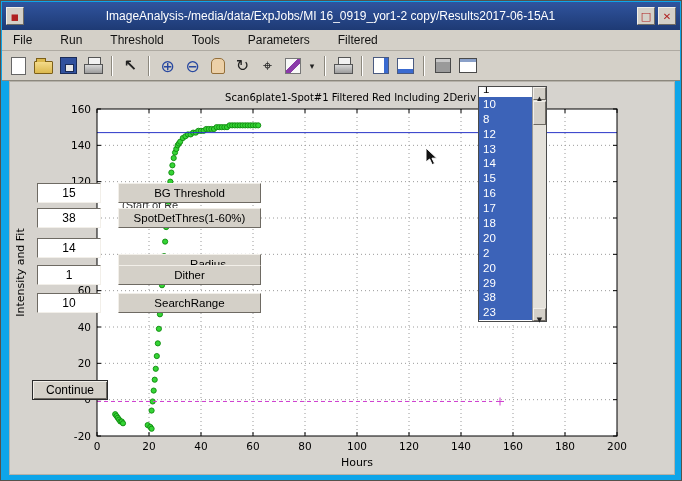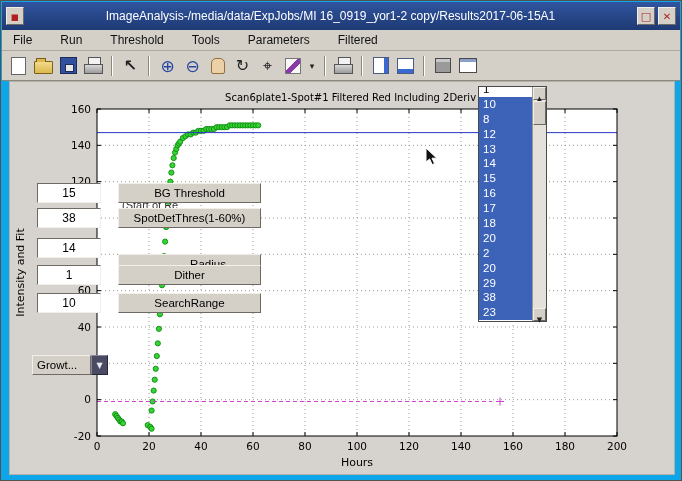--- a/index.html
+++ b/index.html
@@ -316,25 +316,22 @@
       <input class="param-input" value="14" style="top: 237px;">
       <div class="param-label" style="top: 253px; padding-left: 37px;">Radius</div>
       <input class="param-input" value="1" style="top: 264px;">
       <div class="param-label" style="top: 264px; text-align: center;">Dither</div>
       <input class="param-input" value="10" style="top: 292px;">
       <div class="param-label" style="top: 292px;">SearchRange</div>
     </div>
 
   <div id="partial-label">(Start of Re</div>
 
-  <div id="growth-dd">
-    <div class="dd-text">Growt...</div>
-    <div class="dd-arrow"></div>
-  </div>
-
+
+  <div id="continue-btn">Continue</div>
 
   <div id="listbox">
     <div class="lb-items">
       <div id="lb-inner">
           <div class="lb-item un">1</div>
           <div class="lb-item">10</div>
           <div class="lb-item">8</div>
           <div class="lb-item">12</div>
           <div class="lb-item">13</div>
           <div class="lb-item">14</div>

